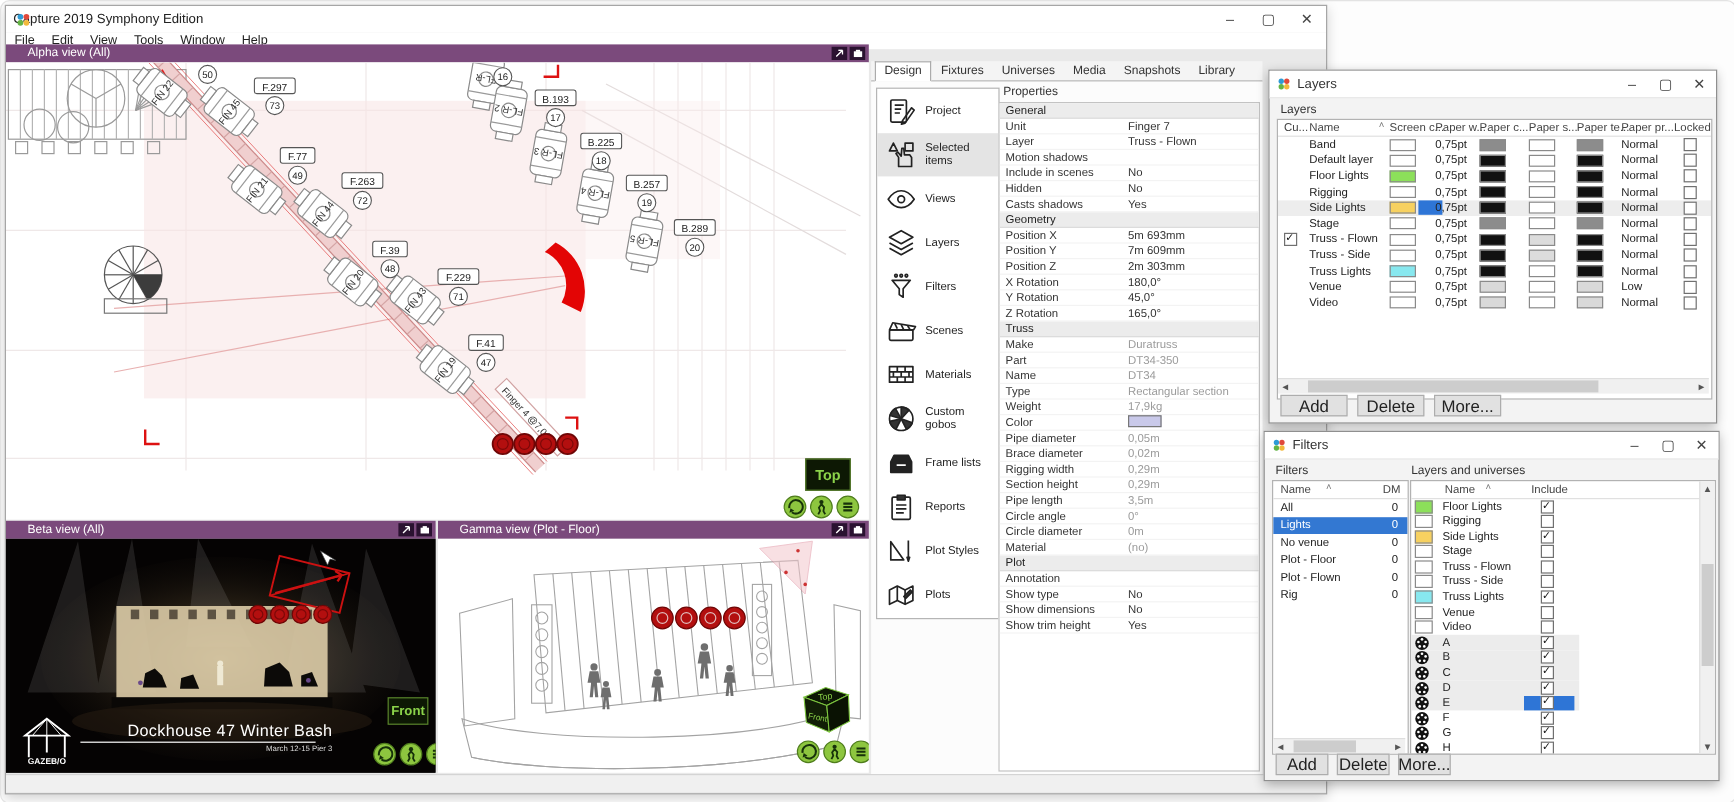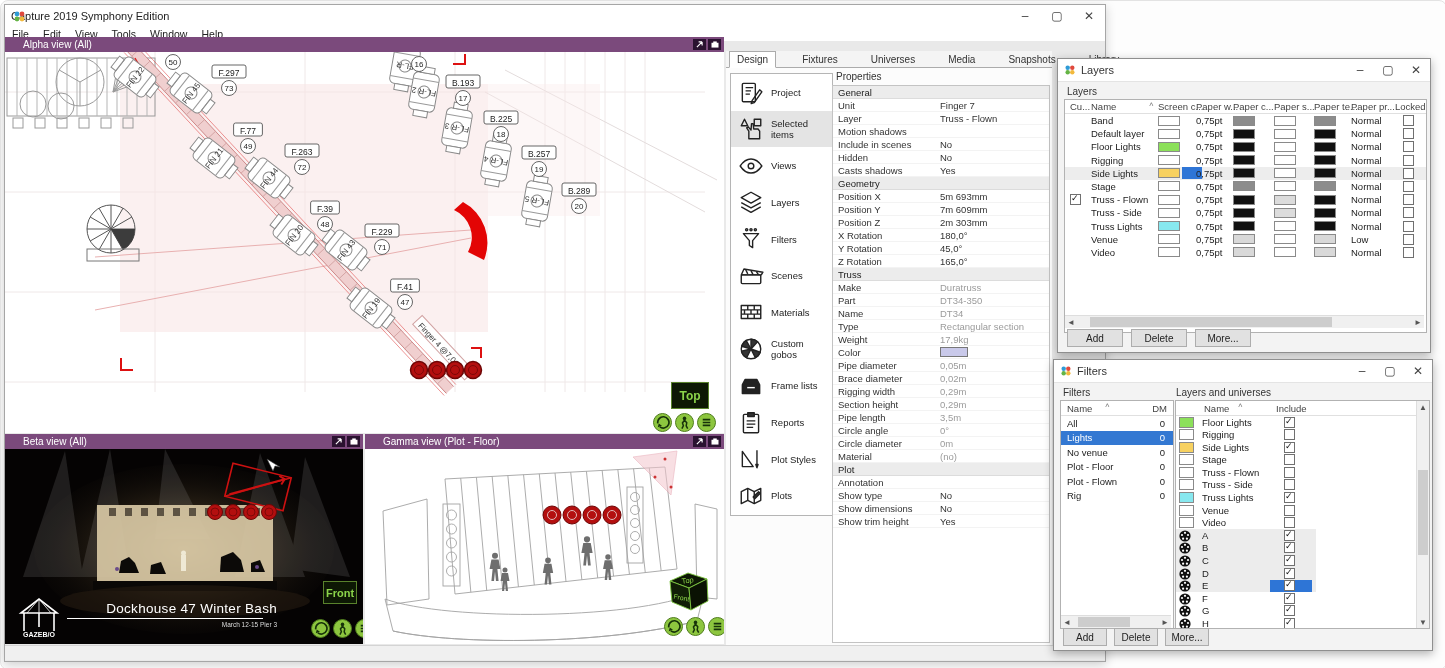--- a/index.html
+++ b/index.html
@@ -18,21 +18,21 @@
   .phead .hicons{position:absolute;right:3px;top:2px;display:flex;gap:2px;}
   .hic{width:13px;height:11px;background:#2a1230;display:flex;align-items:center;justify-content:center;}
   .vcontent{background:#fff;overflow:hidden;}
   
   .plate{background:#0d1804;border:1px solid #59822c;color:#8bd34a;font-size:12px;font-weight:bold;display:flex;align-items:center;justify-content:center;}
   .navbtns{display:flex;gap:3px;}
   .nbtn{width:17px;height:17px;border-radius:50%;background:#8dc63f;border:1px solid #4f7d1d;display:flex;align-items:center;justify-content:center;}
   
   #design-panel{left:725px;top:50px;width:326px;height:594px;background:#f4f4f4;}
   #tabbar{position:absolute;left:0;top:0;width:100%;height:17px;border-bottom:1px solid #ababab;display:flex;align-items:flex-end;padding-left:3px;box-sizing:border-box;}
-  .tab{font-size:10px;color:#333;padding:2px 7px 2px;margin-right:19px;}
+  .tab{font-size:10px;color:#333;padding:2px 7px 2px;margin-right:1px;}
   .tab.active{background:#fff;border:1px solid #ababab;border-bottom:1px solid #fff;position:relative;top:1px;z-index:2;}
   #dp-content{position:absolute;left:0;top:17px;width:100%;height:577px;background:#fcfcfc;}
   #sidebar{position:absolute;left:4px;top:5px;width:101px;height:441px;background:#fff;border:1px solid #b5b5b5;}
   .sb-item{height:36.7px;display:flex;align-items:center;}
   .sb-item.active{background:#e4e4e4;}
   .sb-ic{width:26px;height:26px;margin-left:7px;flex:none;}
   .sb-label{font-size:9.5px;color:#222;margin-left:7px;}
   #props-title{position:absolute;left:110px;top:3px;font-size:10px;color:#333;}
   #props-box{position:absolute;left:106px;top:17px;width:216px;height:556px;background:#fff;border:1px solid #c3c3c3;overflow:hidden;}
   .prow{height:12px;display:flex;align-items:center;border-bottom:1px solid #f3f3f3;}
@@ -51,21 +51,21 @@
   .group-label{font-size:10px;color:#333;}
   .listbox{background:#fff;border:1px solid #b2b2b2;overflow:hidden;position:absolute;}
   .lhead{font-size:9.5px;color:#444;}
   .cb{width:11px;height:11px;border:1px solid #707070;background:#fff;position:relative;box-sizing:border-box;flex:none;}
   .cb.on::after{content:"✓";position:absolute;left:0;top:-2px;font-size:9px;color:#111;}
   .sw{border:1px solid #8a8a8a;box-sizing:border-box;}
   .hscroll{background:#f0f0f0;border-top:1px solid #dedede;position:absolute;display:flex;align-items:center;}
   .vscroll{background:#f0f0f0;border-left:1px solid #dedede;position:absolute;display:flex;flex-direction:column;align-items:center;}
   .sarrow{font-size:8px;color:#555;width:12px;height:12px;display:flex;align-items:center;justify-content:center;flex:none;}
   .sthumb{background:#cdcdcd;}
-  .btn{background:#e1e1e1;border:1px solid #adadad;font-size:10px;color:#222;display:flex;align-items:center;justify-content:center;}
+  .btn{background:#e1e1e1;border:1px solid #adadad;font-size:14px;color:#222;display:flex;align-items:center;justify-content:center;}
   .lrow{display:flex;align-items:center;font-size:9.5px;color:#222;position:relative;}
   .lrow.sel{background:#3378d2;color:#fff;}
 </style>
 </head>
 <body>
 
 <div id="page">
 
   <div class="abs" id="main-window"></div>
 

